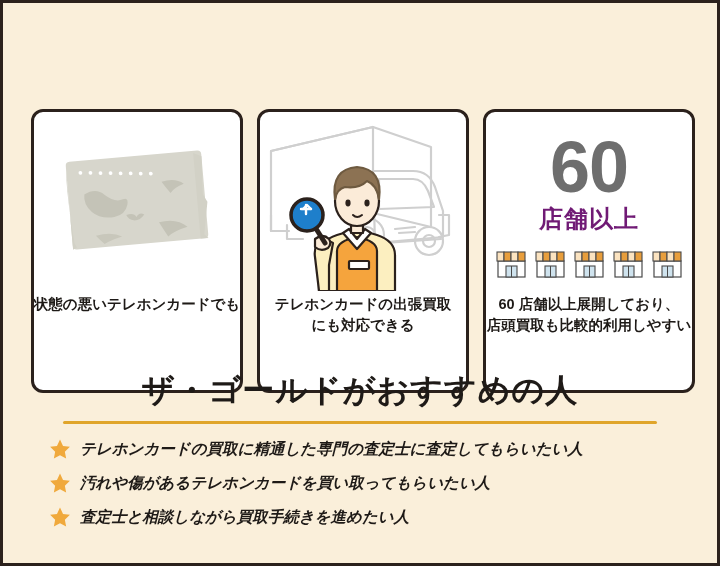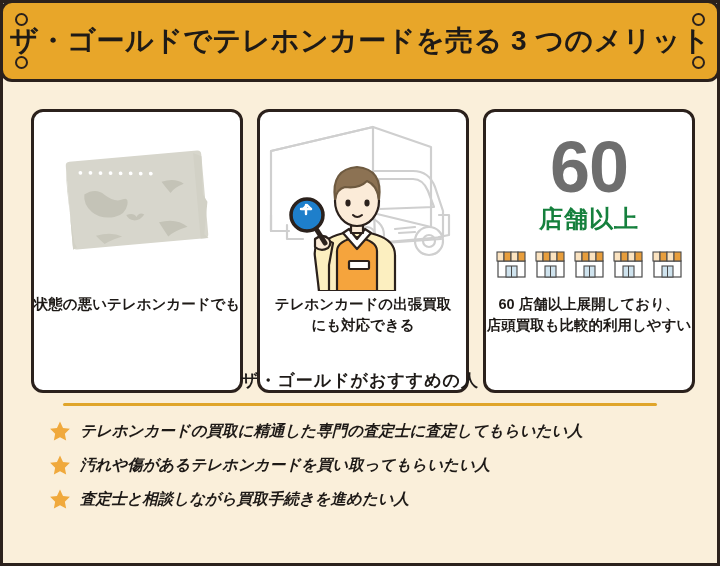--- a/index.html
+++ b/index.html
@@ -105,21 +105,21 @@
   .big-number {
     font-size: 72px;
     font-weight: bold;
     color: #6E6E6E;
     line-height: 0.95;
     letter-spacing: -1px;
   }
   .big-number-sub {
     font-size: 24px;
     font-weight: bold;
-    color: #15803d;
+    color: #701a75;
     letter-spacing: 1px;
     margin-top: 2px;
   }
   .shops-row {
     display: flex;
     gap: 6px;
     margin-top: 14px;
   }
   .num-stack {
     display: flex;
@@ -132,21 +132,21 @@
 
   
   .bottom {
     position: absolute;
     left: 0;
     top: 368px;
     width: 714px;
     padding: 0 28px;
   }
   .section-title {
-    font-size: 17px;
+    font-size: 32px;
     font-weight: bold;
     color: #1E1A17;
     text-align: center;
     letter-spacing: 1px;
     line-height: 1.2;
   }
   .divider {
     height: 3px;
     background: #E0A52A;
     margin: 12px 32px 0 32px;
@@ -171,27 +171,20 @@
     line-height: 1.3;
     white-space: nowrap;
   }
   .star { flex: 0 0 auto; display: block; }
 </style>
 </head>
 <body>
 
 <div id="infographic">
 
-  <div class="banner">
-    <span class="rivet tl"></span>
-    <span class="rivet tr"></span>
-    <span class="rivet bl"></span>
-    <span class="rivet br"></span>
-    <h1 class="banner-title">ザ・ゴールドでテレホンカードを売る 3 つのメリット</h1>
-  </div>
 
   <div class="cards-row">
 
     <div class="card">
       <div class="card-art">
         <svg width="180" height="150" viewBox="0 0 180 150">
           <g transform="rotate(-5 90 72)">
             <rect x="22" y="28" width="136" height="88" rx="4" fill="#D7D6CC"></rect>
             <path d="M22 34 Q20 60 24 110 L26 114 L22 116 Z" fill="#D2D1C6"></path>
             <path d="M150 30 L158 34 L156 72 L160 80 L154 112 L158 116 L150 116 Z" fill="#D2D1C6"></path>

